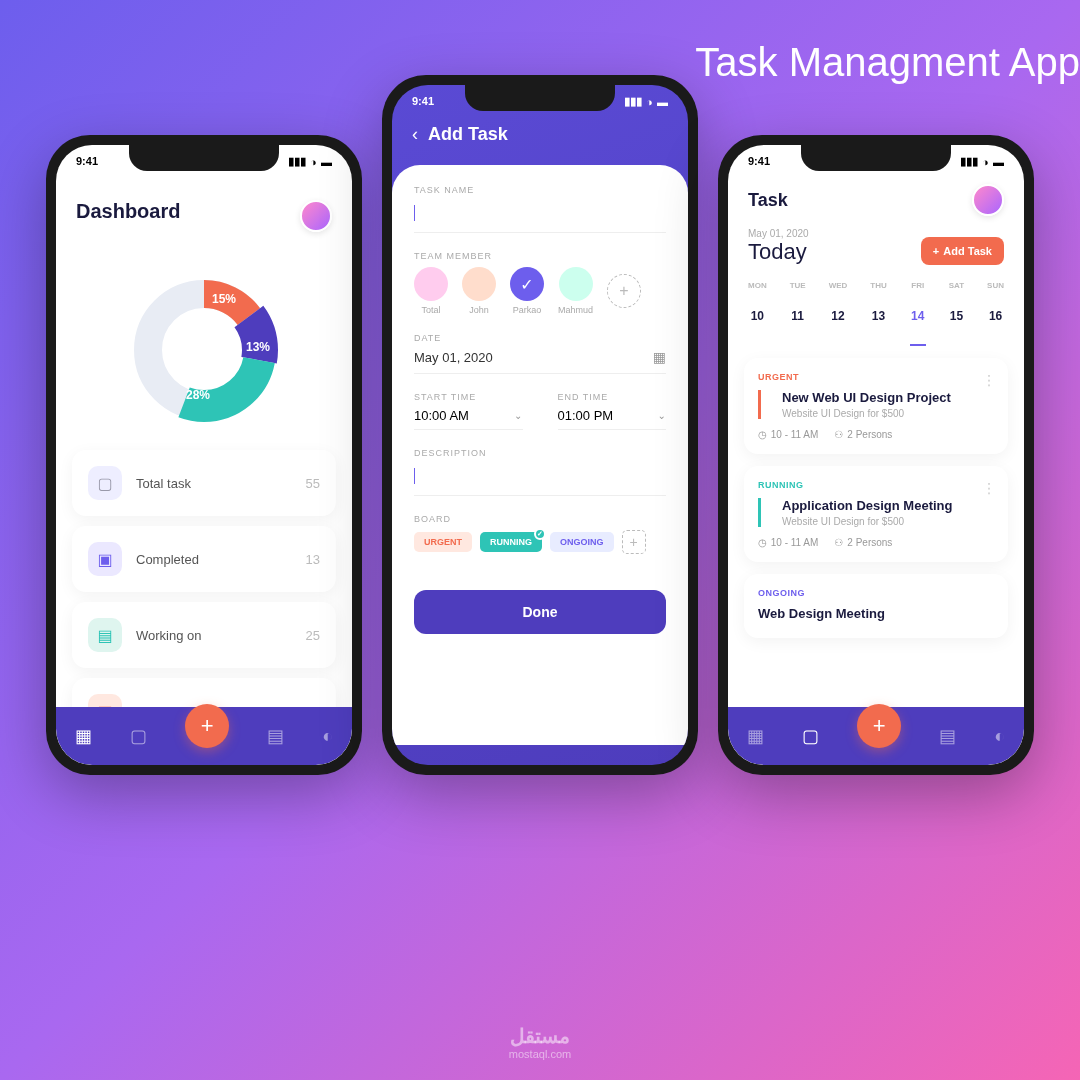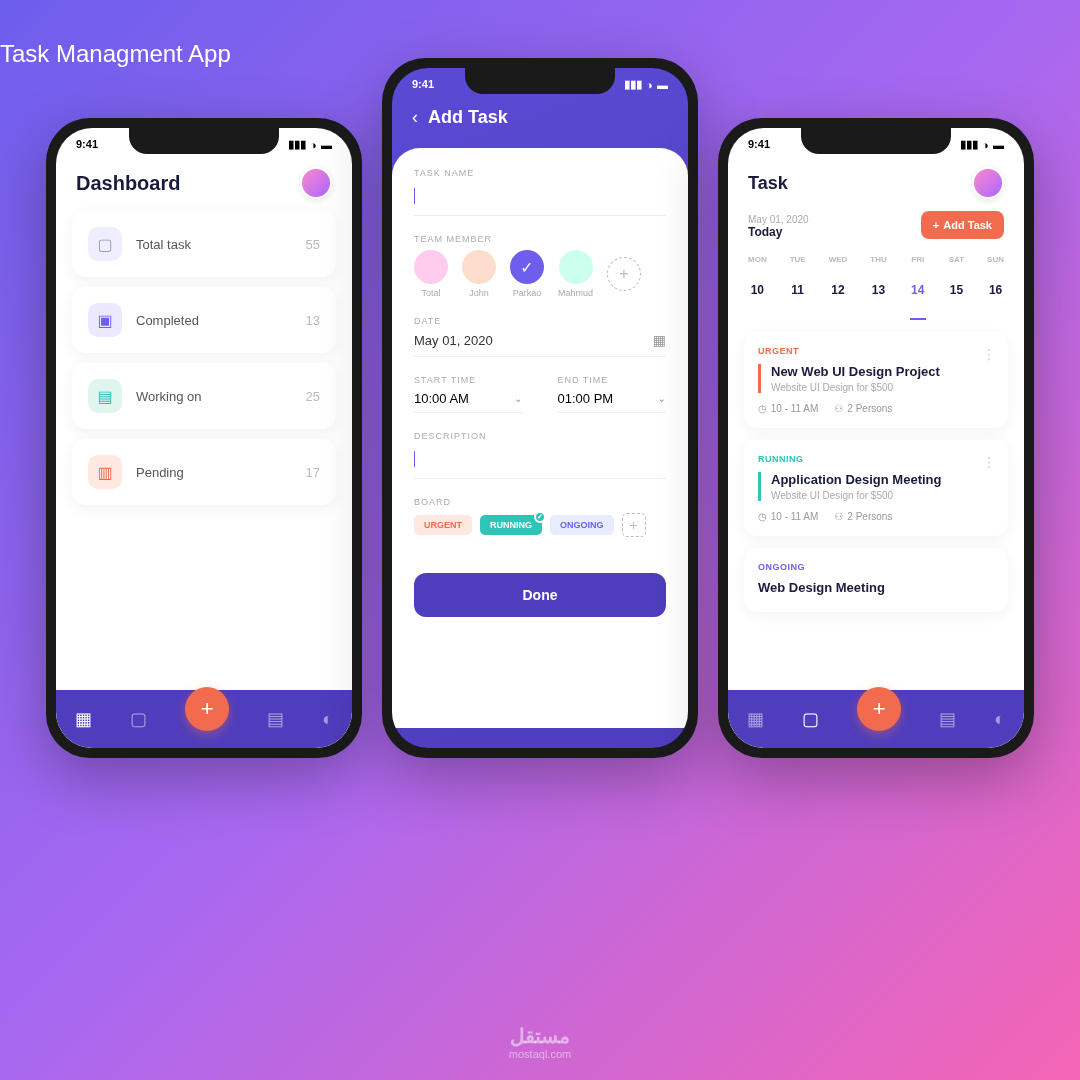--- a/index.html
+++ b/index.html
@@ -1,28 +1,28 @@
 <!DOCTYPE html>
 <html><head>
 <meta charset="utf-8">
 <style>
 *{margin:0;padding:0;box-sizing:border-box;font-family:-apple-system,BlinkMacSystemFont,sans-serif}
 body{width:1080px;height:1080px;background:linear-gradient(135deg,#6d5eed 0%,#a968f0 50%,#f565b5 100%);position:relative;overflow:hidden}
-.title{color:#fff;font-size:24px;font-weight:500;text-align:left;padding-top:40px}
+.title{color:#fff;font-size:40px;font-weight:500;text-align:right;padding-top:40px}
 .phones{display:flex;justify-content:center;align-items:flex-start;gap:20px;margin-top:50px}
 .phone{width:316px;height:640px;background:#1a1a1a;border-radius:44px;padding:10px;position:relative;box-shadow:0 20px 60px rgba(0,0,0,0.3)}
 .phone.center{margin-top:-60px;height:700px}
 .phone-inner{width:100%;height:100%;background:#fff;border-radius:36px;overflow:hidden;position:relative}
 .notch{position:absolute;top:0;left:50%;transform:translateX(-50%);width:150px;height:26px;background:#1a1a1a;border-radius:0 0 18px 18px;z-index:10}
 .status-bar{display:flex;justify-content:space-between;padding:10px 20px 4px;font-size:11px;font-weight:600}
 .status-bar.light{color:#fff}
 .status-right{display:flex;gap:4px;align-items:center}
 
 
-.dash-header{display:flex;justify-content:space-between;align-items:center;padding:12px 20px}
+.dash-header{display:flex;justify-content:space-between;align-items:flex-start;padding:28px 20px}
 .dash-title{font-size:20px;font-weight:800;color:#1a1a3e}
 .avatar{width:32px;height:32px;border-radius:50%;background:linear-gradient(135deg,#f8c,#a6f);border:2px solid #fff;box-shadow:0 2px 6px rgba(0,0,0,0.1)}
 .donut-wrap{display:flex;justify-content:center;padding:10px 0 20px;position:relative}
 .donut{width:160px;height:160px;position:relative}
 .donut svg{transform:rotate(-90deg)}
 .donut-label{position:absolute;font-size:12px;font-weight:700;color:#fff}
 .l1{top:22px;right:48px}
 .l2{top:70px;right:14px}
 .l3{bottom:28px;left:62px}
 .stat-list{padding:0 16px;display:flex;flex-direction:column;gap:10px}
@@ -70,35 +70,35 @@
 .b-ongoing{background:#e8ecff;color:#6d5eed}
 .check-badge{position:absolute;top:-4px;right:-4px;width:12px;height:12px;border-radius:50%;background:#2ec4b6;border:2px solid #fff;font-size:7px;color:#fff;display:flex;align-items:center;justify-content:center}
 .add-board{width:24px;height:24px;border:1.5px dashed #bbb;border-radius:5px;display:flex;align-items:center;justify-content:center;color:#bbb;font-size:14px}
 .done-btn{background:#4e3dbd;color:#fff;border:none;width:100%;padding:14px;border-radius:12px;font-size:14px;font-weight:600;margin-top:18px}
 
 
 .tl-header{padding:12px 20px;display:flex;justify-content:space-between;align-items:center}
 .tl-title{font-size:18px;font-weight:800;color:#1a1a3e}
 .tl-sub{padding:0 20px;display:flex;justify-content:space-between;align-items:flex-end}
 .tl-date{font-size:10px;color:#aaa}
-.tl-today{font-size:12px;font-weight:700;color:#1a1a3e}
+.tl-today{font-size:22px;font-weight:400;color:#1a1a3e}
 .add-task-btn{background:#f26b4e;color:#fff;border:none;padding:8px 12px;border-radius:8px;font-size:11px;font-weight:600;display:flex;align-items:center;gap:4px}
 .week{display:flex;justify-content:space-between;padding:16px 20px 12px}
 .day{display:flex;flex-direction:column;align-items:center;gap:19px}
 .day-name{font-size:8px;color:#bbb;font-weight:600}
 .day-num{font-size:12px;font-weight:700;color:#1a1a3e}
 .day.active .day-num{color:#6d5eed}
 .day.active::after{content:'';width:16px;height:2px;background:#6d5eed;margin-top:2px}
 .task-cards{padding:0 16px;display:flex;flex-direction:column;gap:12px}
 .task-card{background:#fff;border-radius:14px;padding:14px;box-shadow:0 4px 16px rgba(0,0,0,0.05);position:relative}
 .task-tag{font-size:9px;font-weight:700;letter-spacing:0.5px;margin-bottom:8px}
 .t-urgent{color:#f26b4e}
 .t-running{color:#2ec4b6}
 .t-ongoing{color:#6d5eed}
-.task-body{border-left:3px solid;padding-left:10px;margin-bottom:10px}
+.task-body{border-left:3px solid;padding-left:21px;margin-bottom:10px}
 .task-body.t-urgent{border-color:#f26b4e}
 .task-body.t-running{border-color:#2ec4b6}
 .task-name{font-size:13px;font-weight:800;color:#1a1a3e;margin-bottom:3px}
 .task-desc{font-size:10px;color:#aaa}
 .task-meta{display:flex;gap:16px;font-size:10px;color:#999}
 .task-meta span{display:flex;align-items:center;gap:4px}
 .more{position:absolute;top:14px;right:12px;color:#ccc;font-size:14px}
 
 .watermark{position:absolute;bottom:20px;left:50%;transform:translateX(-50%);color:rgba(255,255,255,0.5);font-size:11px;text-align:center}
 .watermark .ar{font-size:20px;font-weight:700}
@@ -118,20 +118,33 @@
 <div class="status-right">
             <span>▮▮▮</span>
             <span>◑</span>
             <span>▬</span>
           </div>
 </div>
 <div class="dash-header">
 <div class="dash-title">Dashboard</div>
 <div class="avatar"></div>
 </div>
+<div class="donut-wrap">
+<div class="donut">
+<svg width="160" height="160" viewBox="0 0 160 160">
+<circle cx="80" cy="80" r="56" fill="none" stroke="#e8ecf4" stroke-width="28"></circle>
+<circle cx="80" cy="80" r="56" fill="none" stroke="#f26b4e" stroke-width="28" stroke-dasharray="52 300" stroke-dashoffset="0"></circle>
+<circle cx="80" cy="80" r="56" fill="none" stroke="#4e3dbd" stroke-width="36" stroke-dasharray="46 300" stroke-dashoffset="-52"></circle>
+<circle cx="80" cy="80" r="56" fill="none" stroke="#2ec4b6" stroke-width="32" stroke-dasharray="98 300" stroke-dashoffset="-98"></circle>
+</svg>
+<div class="donut-label l1">15%</div>
+<div class="donut-label l2">13%</div>
+<div class="donut-label l3">28%</div>
+</div>
+</div>
 <div class="stat-list">
 <div class="stat-card">
             <div class="stat-icon i-gray">▢</div>
             <div class="stat-name">Total task</div>
             <div class="stat-val">55</div>
           </div>
 <div class="stat-card">
             <div class="stat-icon i-purple">▣</div>
             <div class="stat-name">Completed</div>
             <div class="stat-val">13</div>

